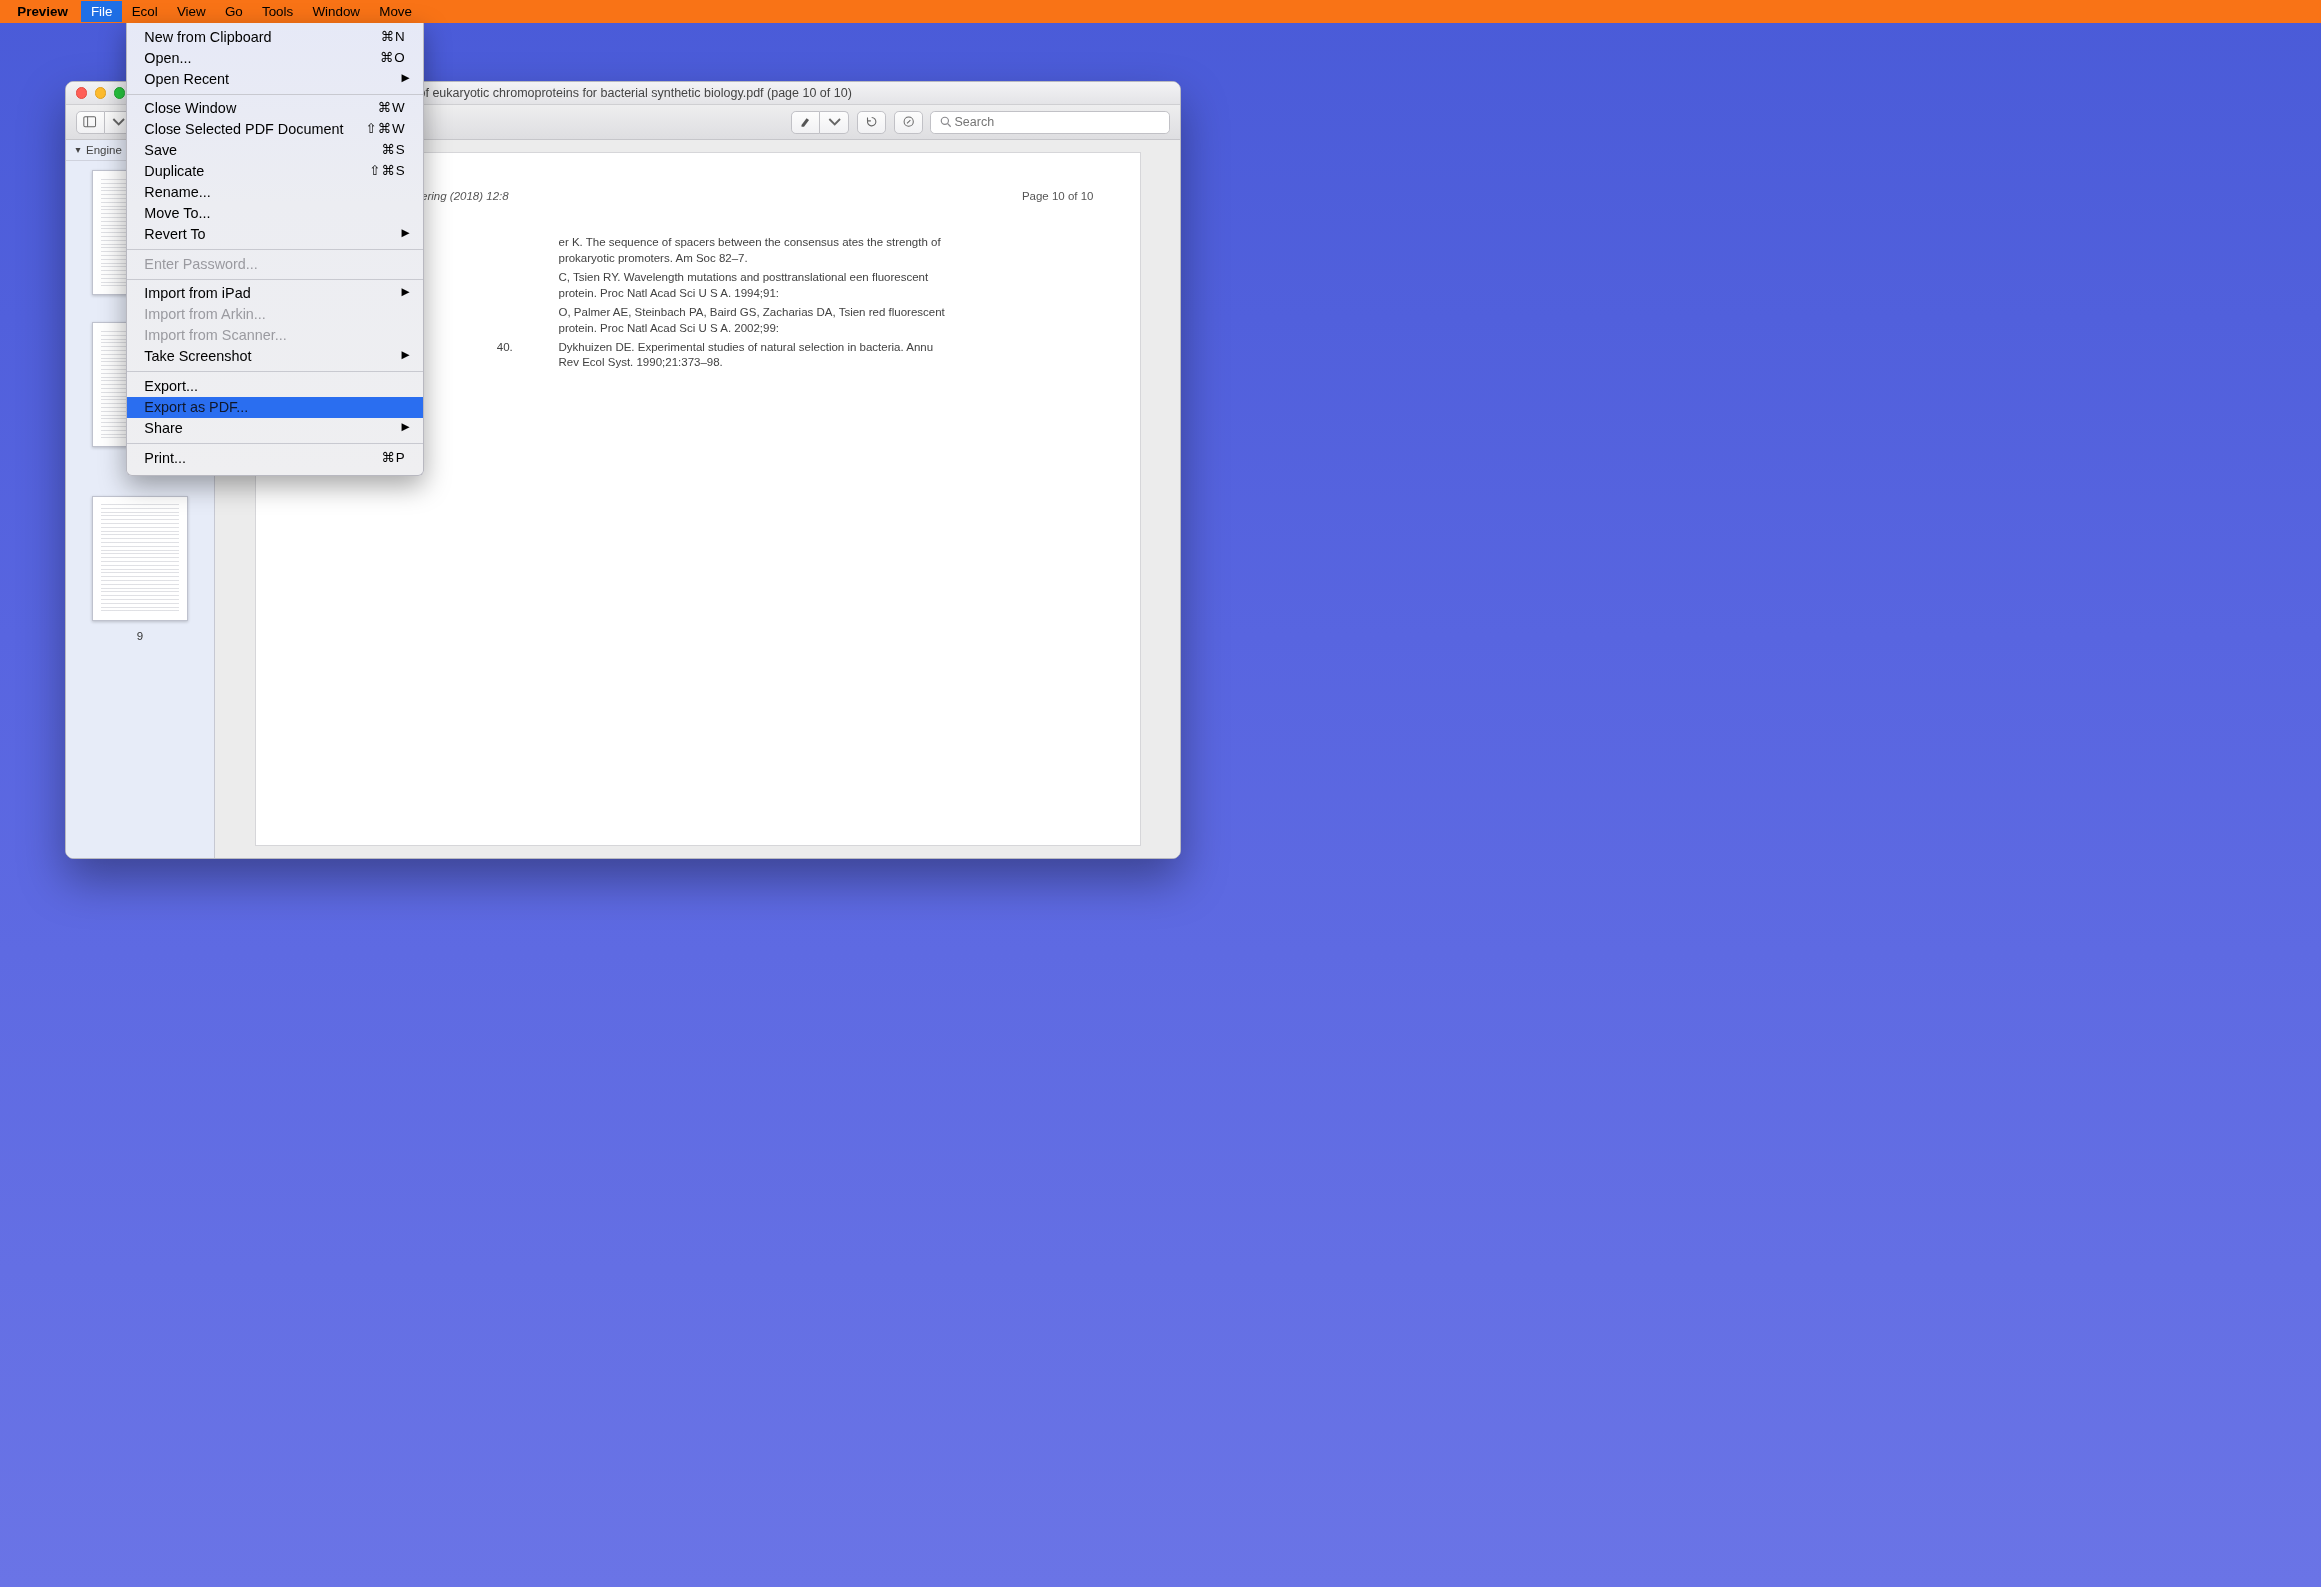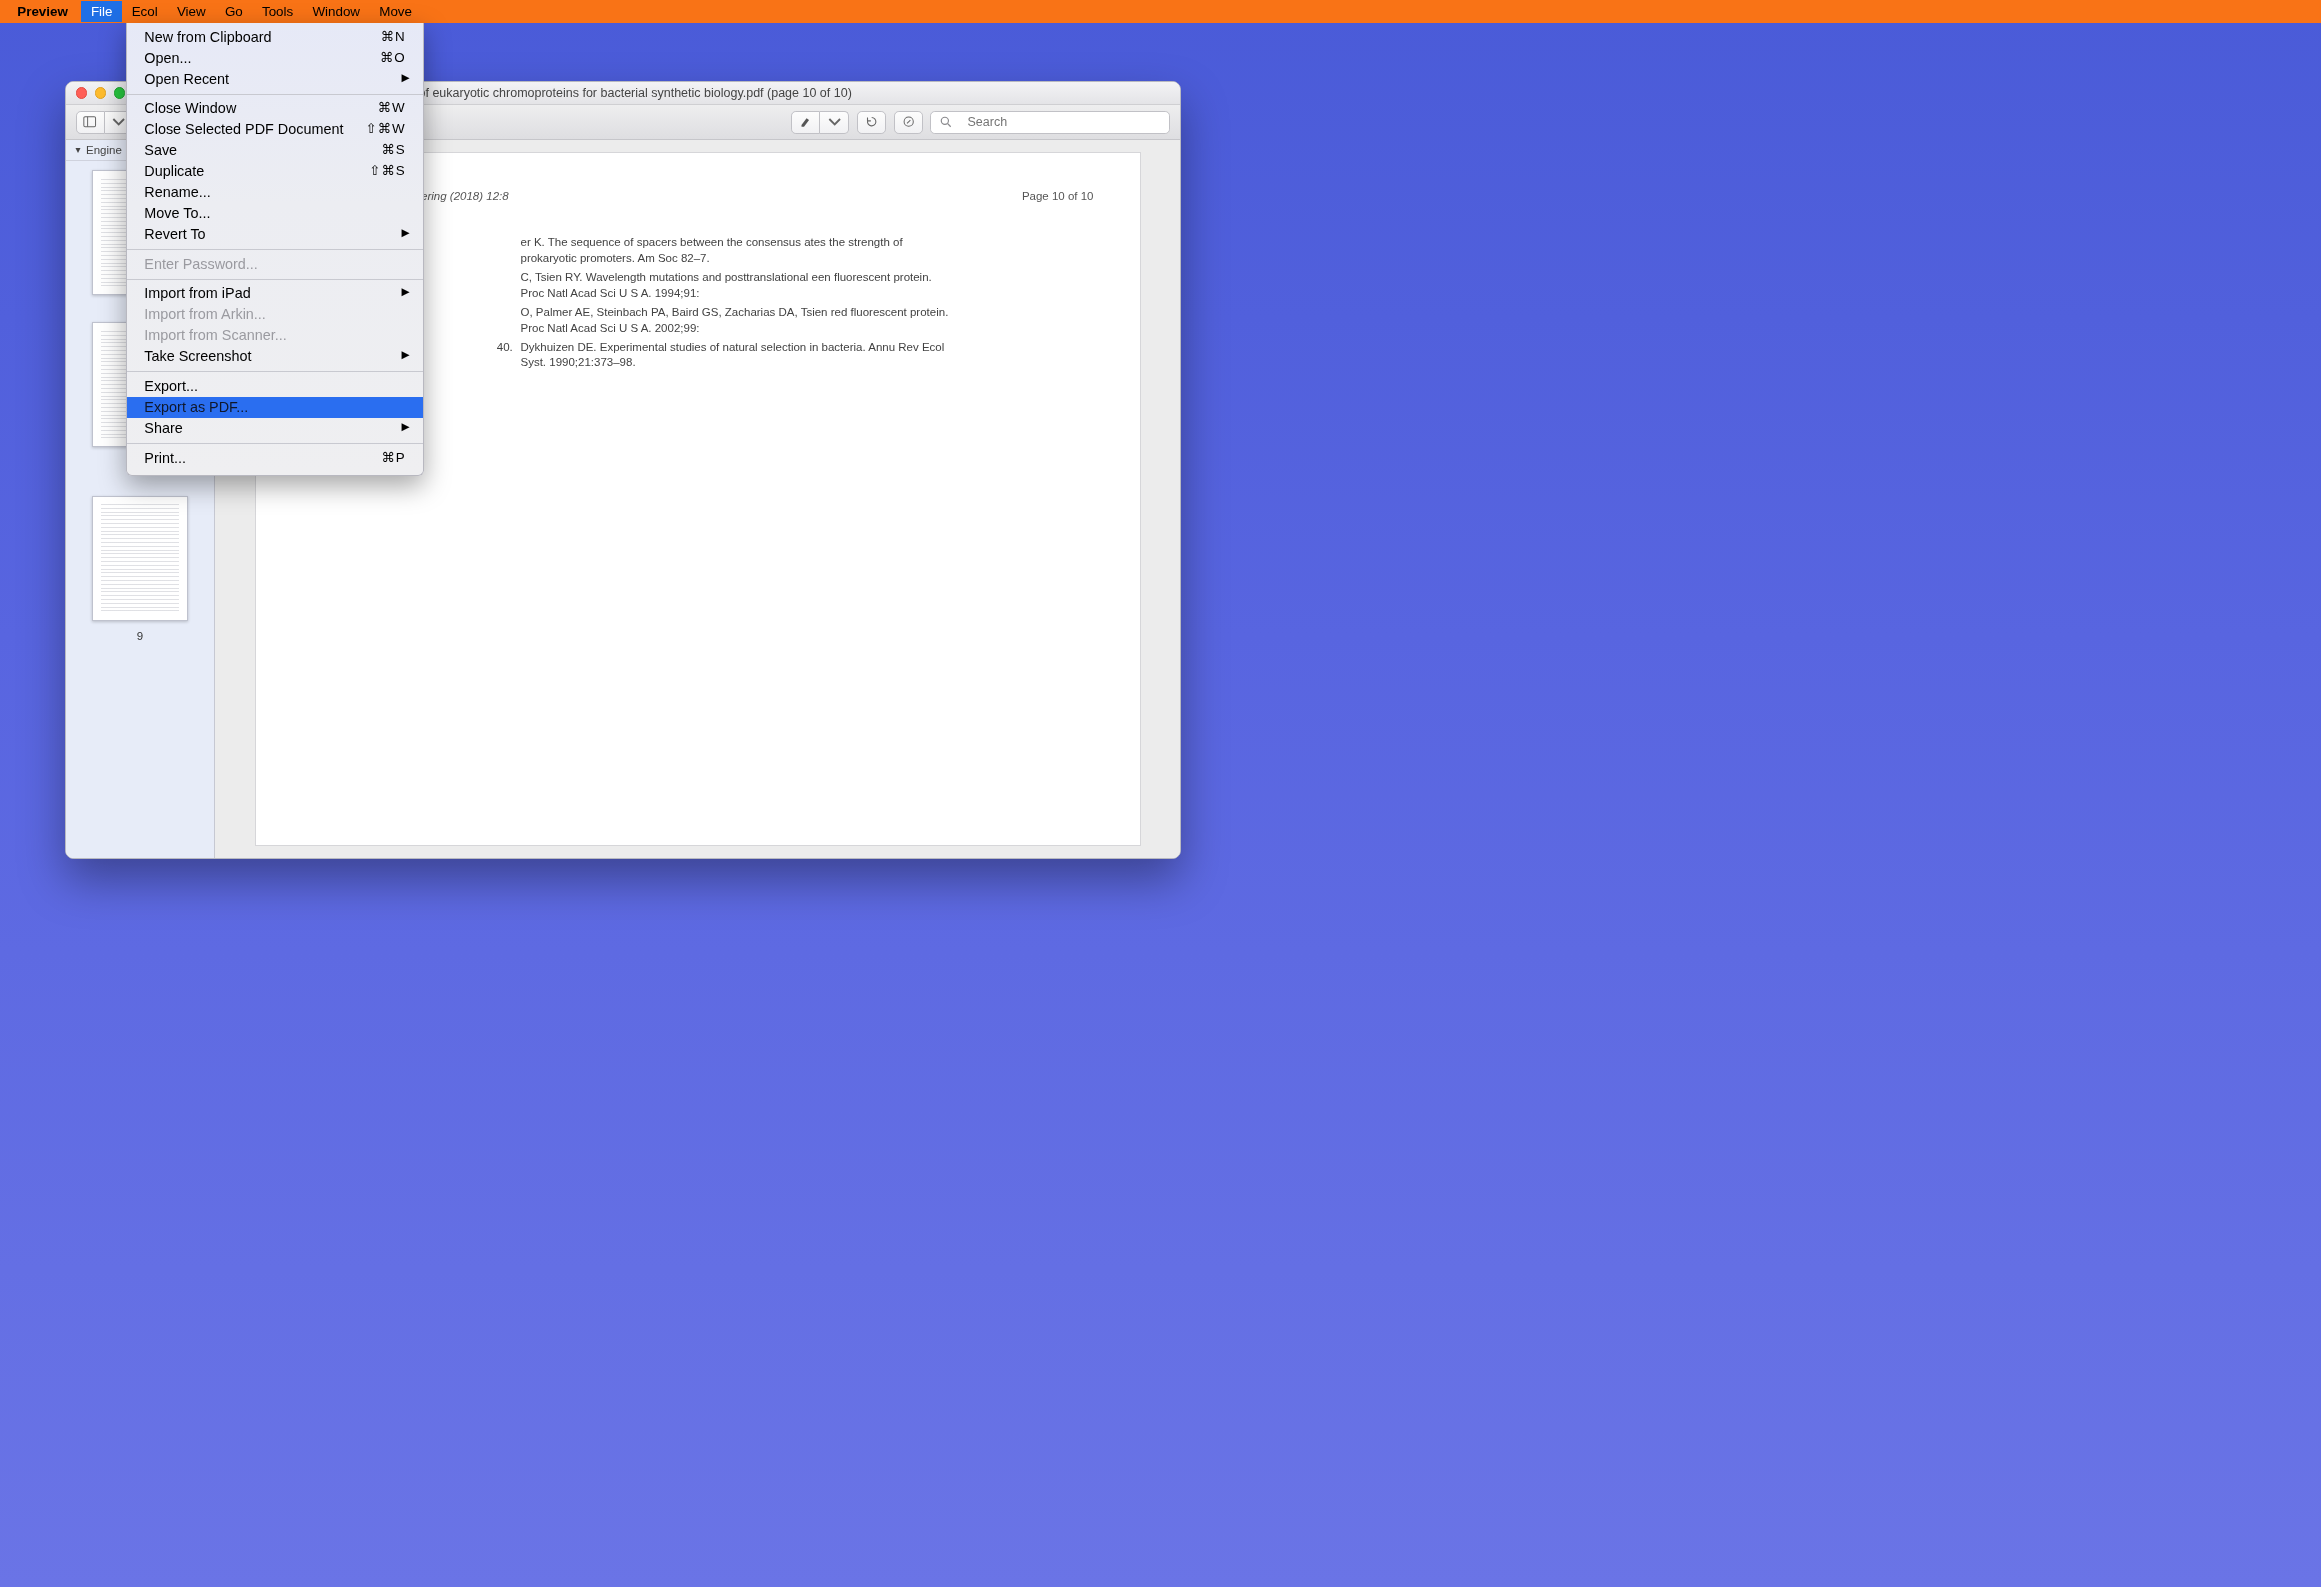--- a/index.html
+++ b/index.html
@@ -99,21 +99,21 @@
     }
     .tb-seg { display:flex; }
     .tb-seg .tb-btn:first-child { border-radius:4.8px 0 0 4.8px; }
     .tb-seg .tb-btn:last-child  { border-radius:0 4.8px 4.8px 0; border-left:none; }
     .tb-spacer { flex:1; }
     .tb-search {
       height:23px; width:240px;
       background:#fff; border:1px solid #c1c1c6;
       border-radius:4.8px;
       display:flex; align-items:center;
-      padding:0 7.7px; gap:15px;
+      padding:0 7.7px; gap:2px;
       color:#8a8a8e; font-size:12.5px;
     }
     .tb-search input { border:none; outline:none; flex:1; font-size:12.5px; background:transparent; }
     
     .body { flex:1; display:flex; min-height:0; }
     .sidebar {
       width:149px;
       background:#e7ecf8;
       border-right:1px solid #c6c8d2;
       overflow:hidden;
@@ -138,21 +138,21 @@
     .canvas { flex:1; background:#ececec; display:flex; justify-content:center; padding:13.4px; overflow:hidden; }
     .page {
       width:884px; background:#fff;
       box-shadow:0 0 0 1px #d6d6d9;
       padding:37px 46px;
       font-size:12px; color:#333;
       position:relative;
     }
     .pg-top { display:flex; justify-content:space-between; font-style:italic; color:#555; font-size:11.5px; margin-bottom:33px; }
     .refs { margin-left:192px; width:461px; }
-    .ref { display:flex; font-size:11.5px; line-height:1.35; margin-bottom:3.8px; color:#424242; }
+    .ref { display:flex; font-size:11.5px; line-height:1.35; margin-bottom:3.8px; color:#424242;gap:38px; }
     .ref .num { width:27px; flex-shrink:0; text-align:right; padding-right:7.7px; }
     
     .ico { width:13.4px; height:13.4px; }
     svg { display:block; }
   </style>
 </head>
 <body>
 
 <div class="menubar">
   <span class="apple"></span>

